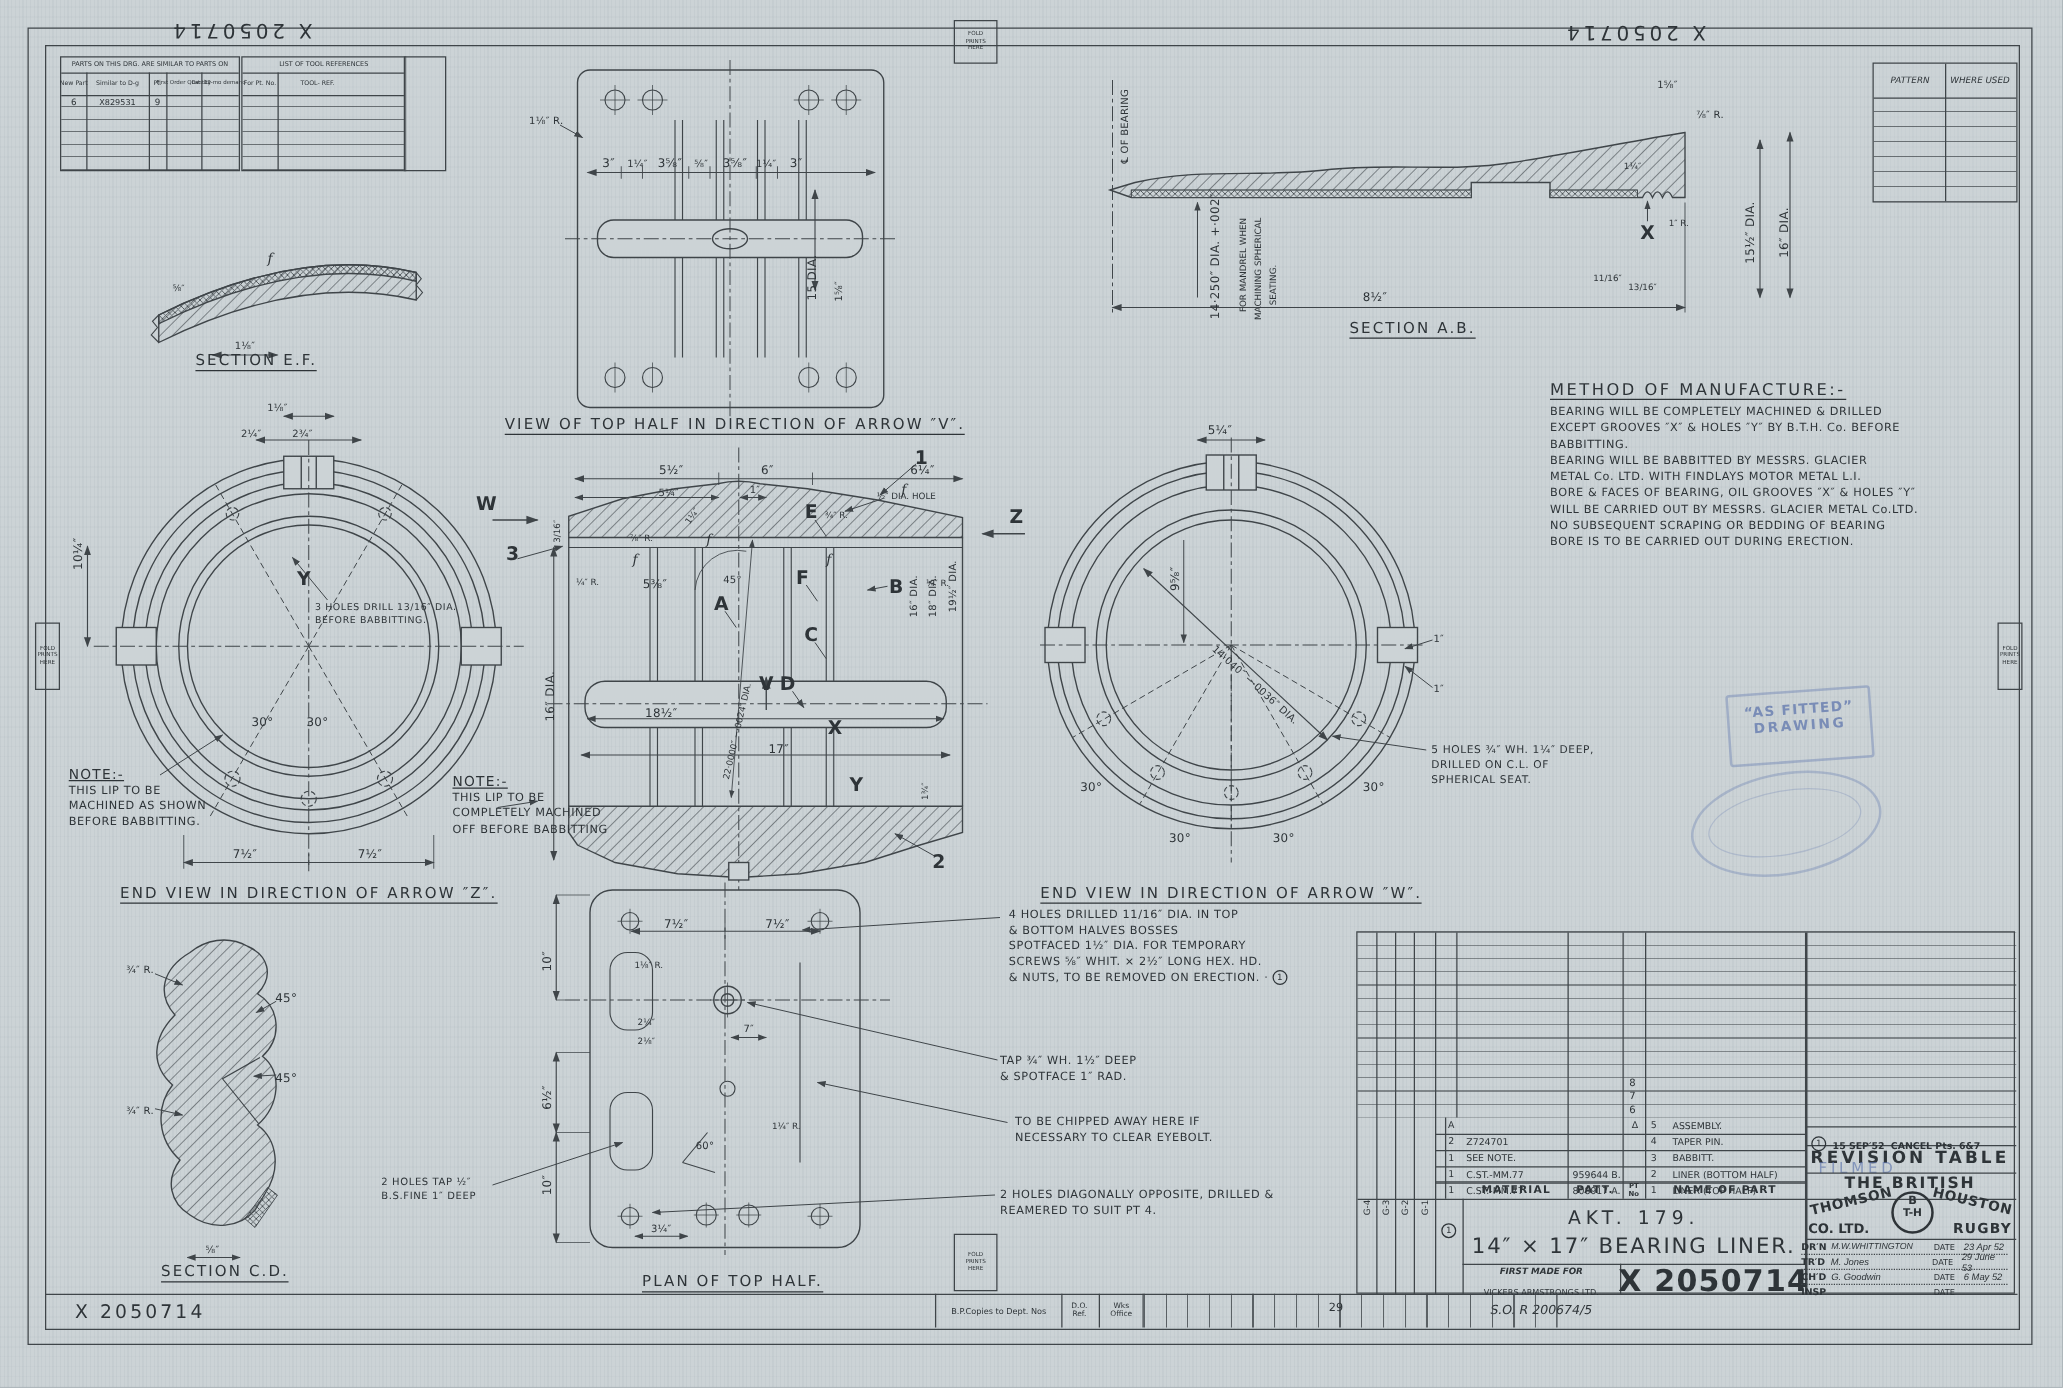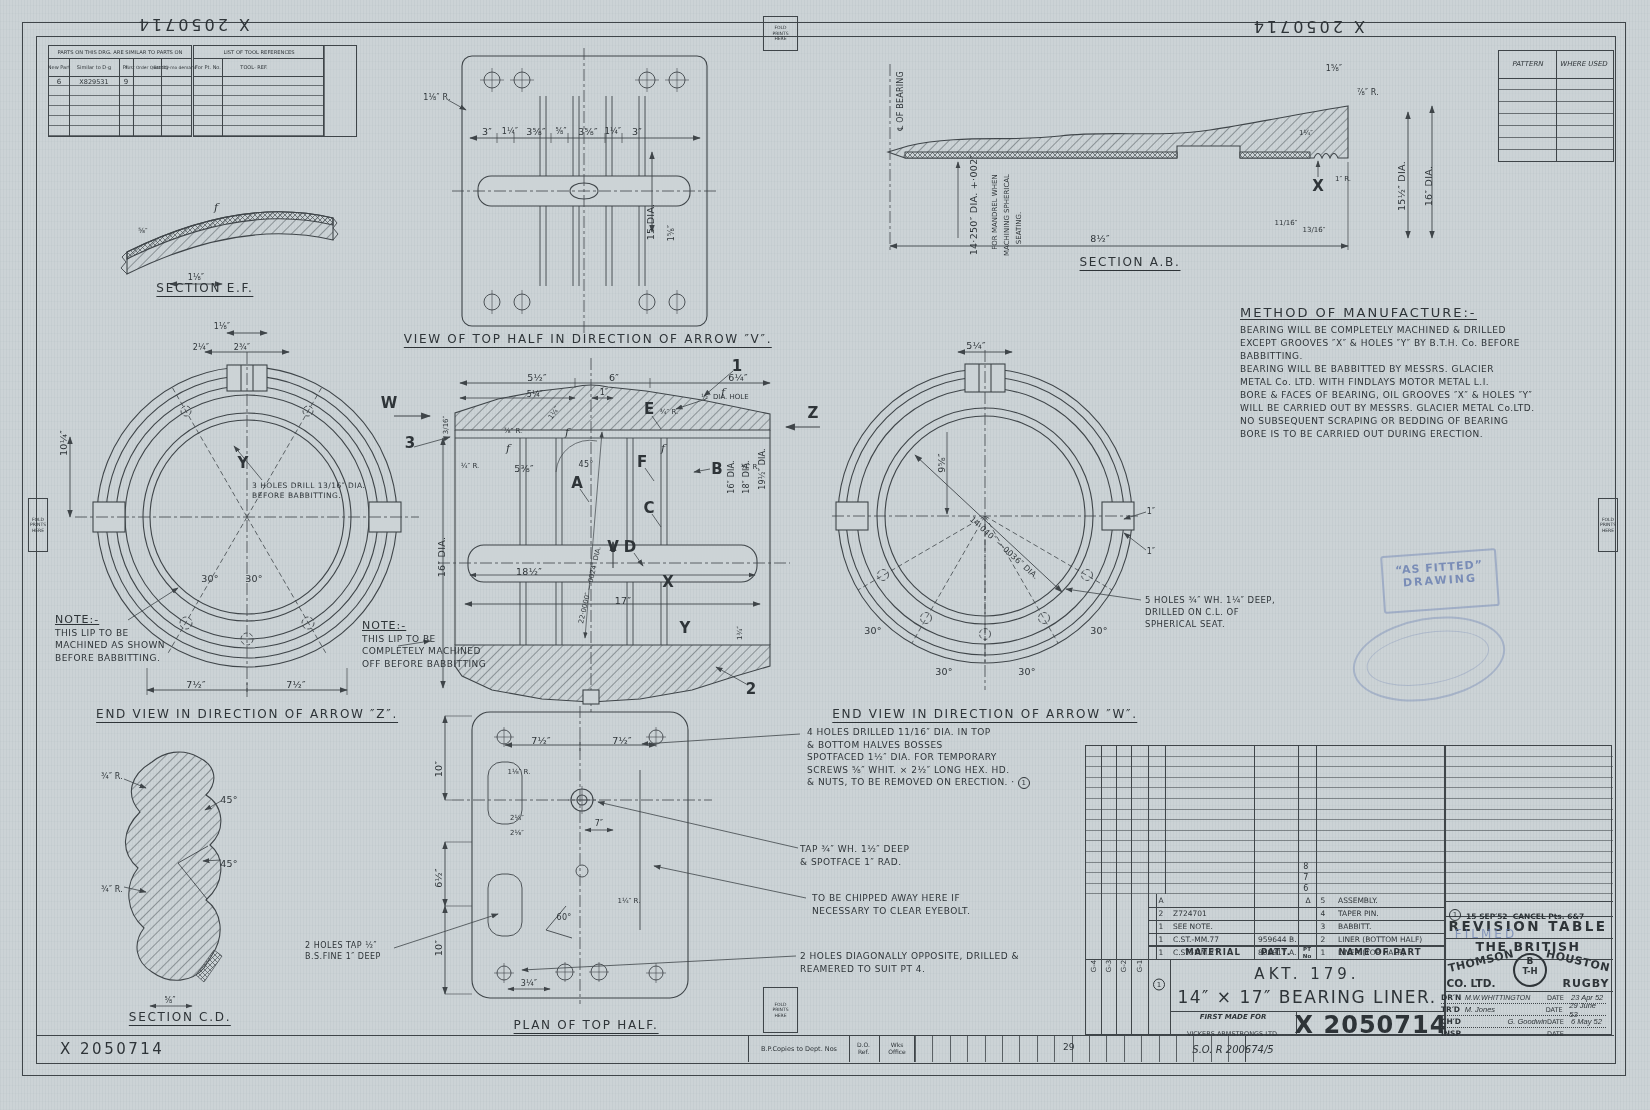--- a/index.html
+++ b/index.html
@@ -572,21 +572,21 @@
         <span class="handw">23 Apr 52</span>
       </div>
       <div style="height:11px;border-bottom:1px dotted #3f4549;display:flex;align-items:center;">
         <span style="font-weight:bold;width:24px;">TR′D</span>
         <span class="handw" style="width:82px;">M. Jones</span>
         <span style="width:24px;font-size:6.5px;">DATE</span>
         <span class="handw">29 June 53</span>
       </div>
       <div style="height:11px;border-bottom:1px dotted #3f4549;display:flex;align-items:center;">
         <span style="font-weight:bold;width:24px;">CH′D</span>
-        <span class="handw" style="width:82px;text-align:right;">G. Goodwin</span>
+        <span class="handw" style="width:82px;">G. Goodwin</span>
         <span style="width:24px;font-size:6.5px;">DATE</span>
         <span class="handw">6 May 52</span>
       </div>
       <div style="height:11px;display:flex;align-items:center;">
         <span style="font-weight:bold;width:24px;">INSP</span>
         <span class="handw" style="width:82px;"></span>
         <span style="width:24px;font-size:6.5px;">DATE</span>
         <span class="handw"></span>
       </div>
     </div>

